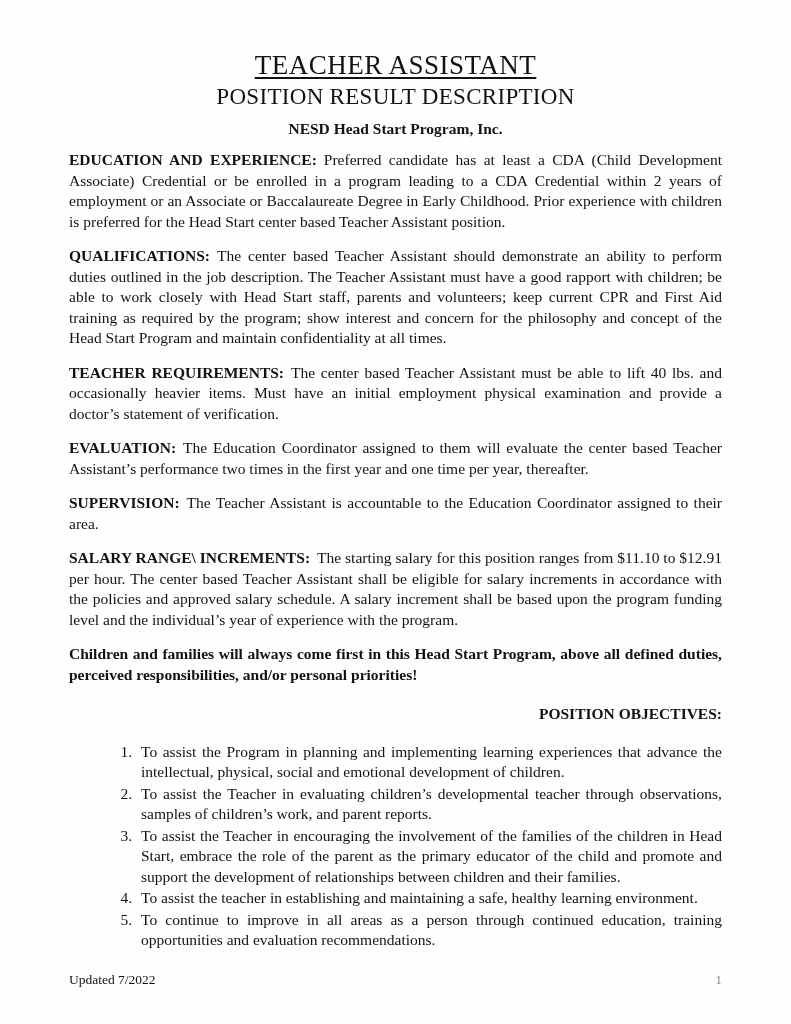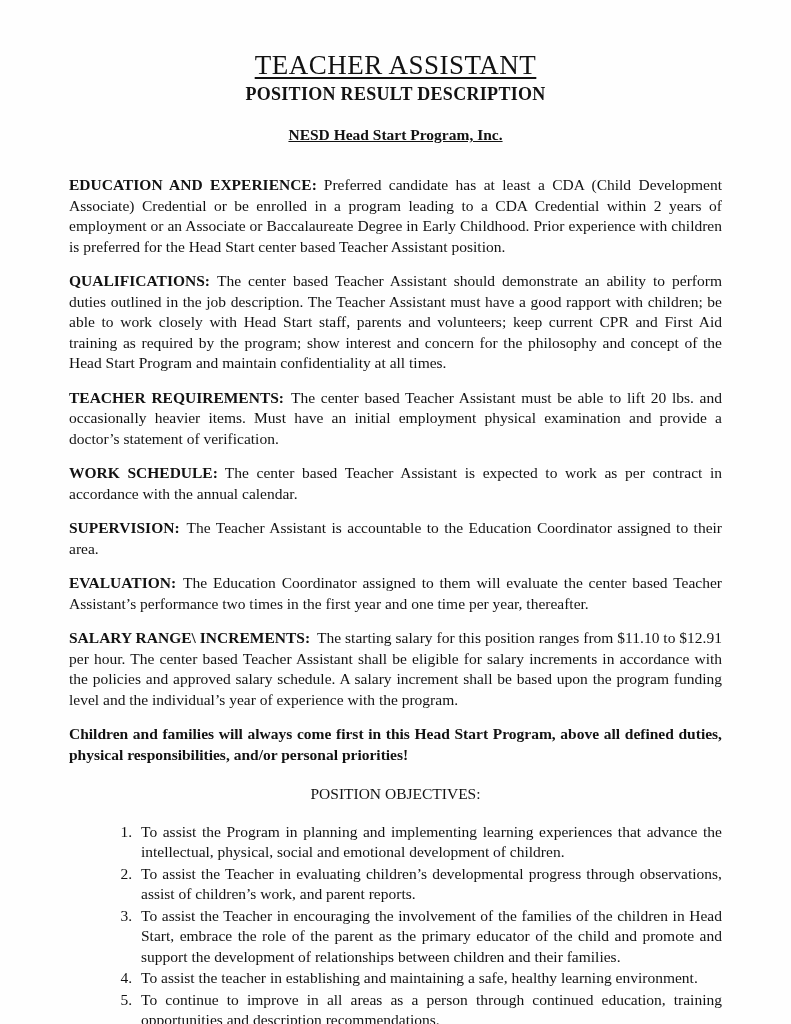--- a/index.html
+++ b/index.html
@@ -19,46 +19,45 @@
   header.doc-header { text-align: center; }
   .doc-title {
     font-size: 27px;
     font-weight: 400;
     letter-spacing: 0.5px;
     text-decoration: underline;
     text-decoration-thickness: 2px;
     text-underline-offset: 3px;
   }
   .doc-subtitle {
-    font-size: 18px;
-    font-weight: 700;
+    font-size: 23px;
+    font-weight: 400;
     letter-spacing: 0.3px;
     margin-top: 3px;
   }
   .doc-org {
     font-size: 15.5px;
     font-weight: 700;
-    margin-top: 21px;
-    text-decoration: underline;
+    margin-top: 10px;
   }
   main.doc-body {
-    margin-top: 31px;
+    margin-top: 12px;
     font-size: 15.5px;
     line-height: 20.5px;
     text-align: justify;
   }
   p.section { margin-bottom: 14px; }
   .run-in { font-weight: 700; margin-right: 0.45em; }
   .statement {
     font-weight: 700;
     margin: 5px 0 19px 0;
   }
   .obj-heading {
-    font-weight: 400;
-    text-align: center;
+    font-weight: 700;
+    text-align: right;
     margin-bottom: 17px;
   }
   ol.objectives {
     margin-left: 46px;
     padding-left: 21px;
   }
   ol.objectives li {
     padding-left: 5px;
     margin-bottom: 1px;
   }
@@ -79,37 +78,36 @@
   <header class="doc-header">
     <h1 class="doc-title">TEACHER ASSISTANT</h1>
     <div class="doc-subtitle">POSITION RESULT DESCRIPTION</div>
     <div class="doc-org">NESD Head Start Program, Inc.</div>
   </header>
 
   <main class="doc-body">
     <div id="sections">
         <p class="section"><span class="run-in">EDUCATION AND EXPERIENCE:</span><span>Preferred candidate has at least a CDA (Child Development Associate) Credential or be enrolled in a program leading to a CDA Credential within 2 years of employment or an Associate or Baccalaureate Degree in Early Childhood.  Prior experience with children is preferred for the Head Start center based Teacher Assistant position.</span></p>
         <p class="section"><span class="run-in">QUALIFICATIONS:</span><span>The center based Teacher Assistant should demonstrate an ability to perform duties outlined in the job description.  The Teacher Assistant must have a good rapport with children; be able to work closely with Head Start staff, parents and volunteers; keep current CPR and First Aid training as required by the program; show interest and concern for the philosophy and concept of the Head Start Program and maintain confidentiality at all times.</span></p>
-        <p class="section"><span class="run-in">TEACHER REQUIREMENTS:</span><span>The center based Teacher Assistant must be able to lift 20 lbs. and occasionally heavier items.  Must have an initial employment physical examination and provide a doctor’s statement of verification.</span></p>
-        <p class="section"><span class="run-in">WORK SCHEDULE:</span><span>The center based Teacher Assistant is expected to work as per contract in accordance with the annual calendar.</span></p>
+        <p class="section"><span class="run-in">TEACHER REQUIREMENTS:</span><span>The center based Teacher Assistant must be able to lift 40 lbs. and occasionally heavier items.  Must have an initial employment physical examination and provide a doctor’s statement of verification.</span></p>
+        <p class="section"><span class="run-in">EVALUATION:</span><span>The Education Coordinator assigned to them will evaluate the center based Teacher Assistant’s performance two times in the first year and one time per year, thereafter.</span></p>
         <p class="section"><span class="run-in">SUPERVISION:</span><span>The Teacher Assistant is accountable to the Education Coordinator assigned to their area.</span></p>
-        <p class="section"><span class="run-in">EVALUATION:</span><span>The Education Coordinator assigned to them will evaluate the center based Teacher Assistant’s performance two times in the first year and one time per year, thereafter.</span></p>
         <p class="section"><span class="run-in">SALARY RANGE\ INCREMENTS:</span><span>The starting salary for this position ranges from $11.10 to $12.91 per hour.  The center based Teacher Assistant shall be eligible for salary increments in accordance with the policies and approved salary schedule.  A salary increment shall be based upon the program funding level and the individual’s year of experience with the program.</span></p>
       </div>
 
-    <p class="statement">Children and families will always come first in this Head Start Program, above all defined duties, physical responsibilities, and/or personal priorities!</p>
+    <p class="statement">Children and families will always come first in this Head Start Program, above all defined duties, perceived responsibilities, and/or personal priorities!</p>
 
     <p class="obj-heading">POSITION OBJECTIVES:</p>
 
     <ol class="objectives" id="objectives">
         <li>To assist the Program in planning and implementing learning experiences that advance the intellectual, physical, social and emotional development of children.</li>
-        <li>To assist the Teacher in evaluating children’s developmental progress through observations, assist of children’s work, and parent reports.</li>
+        <li>To assist the Teacher in evaluating children’s developmental teacher through observations, samples of children’s work, and parent reports.</li>
         <li>To assist the Teacher in encouraging the involvement of the families of the children in Head Start, embrace the role of the parent as the primary educator of the child and promote and support the development of relationships between children and their families.</li>
         <li>To assist the teacher in establishing and maintaining a safe, healthy learning environment.</li>
-        <li>To continue to improve in all areas as a person through continued education, training opportunities and description recommendations.</li>
+        <li>To continue to improve in all areas as a person through continued education, training opportunities and evaluation recommendations.</li>
       </ol>
   </main>
 
   <footer class="doc-footer">
     <span>Updated 7/2022</span>
     <span class="page-number">1</span>
   </footer>
 
 </div>
 

